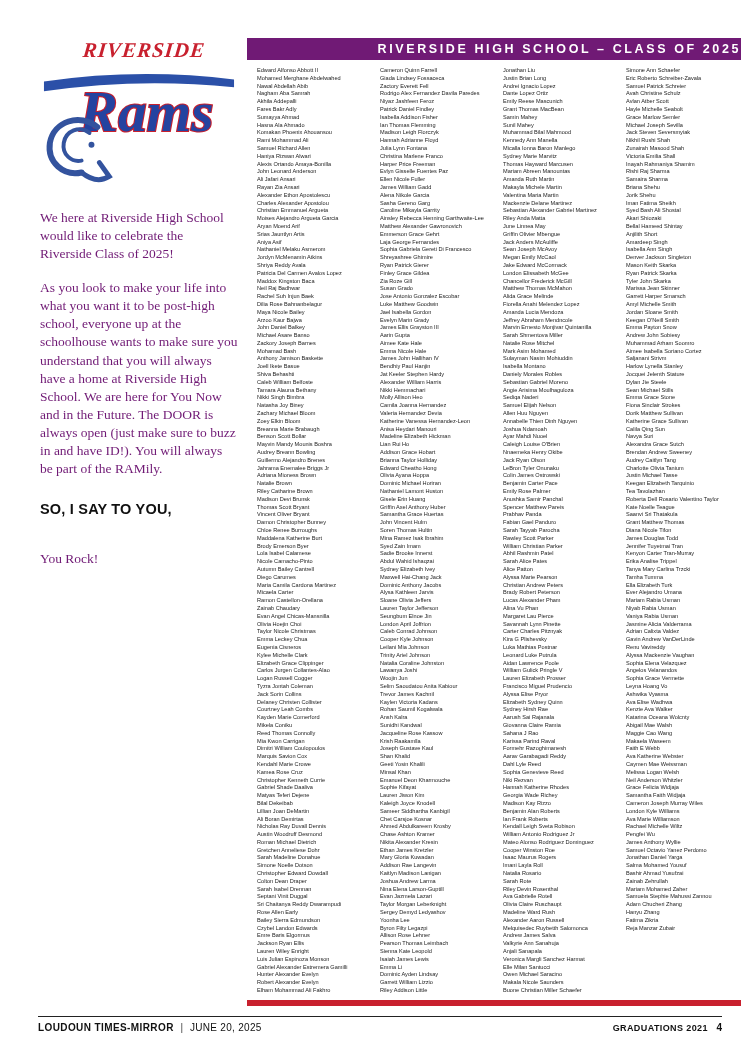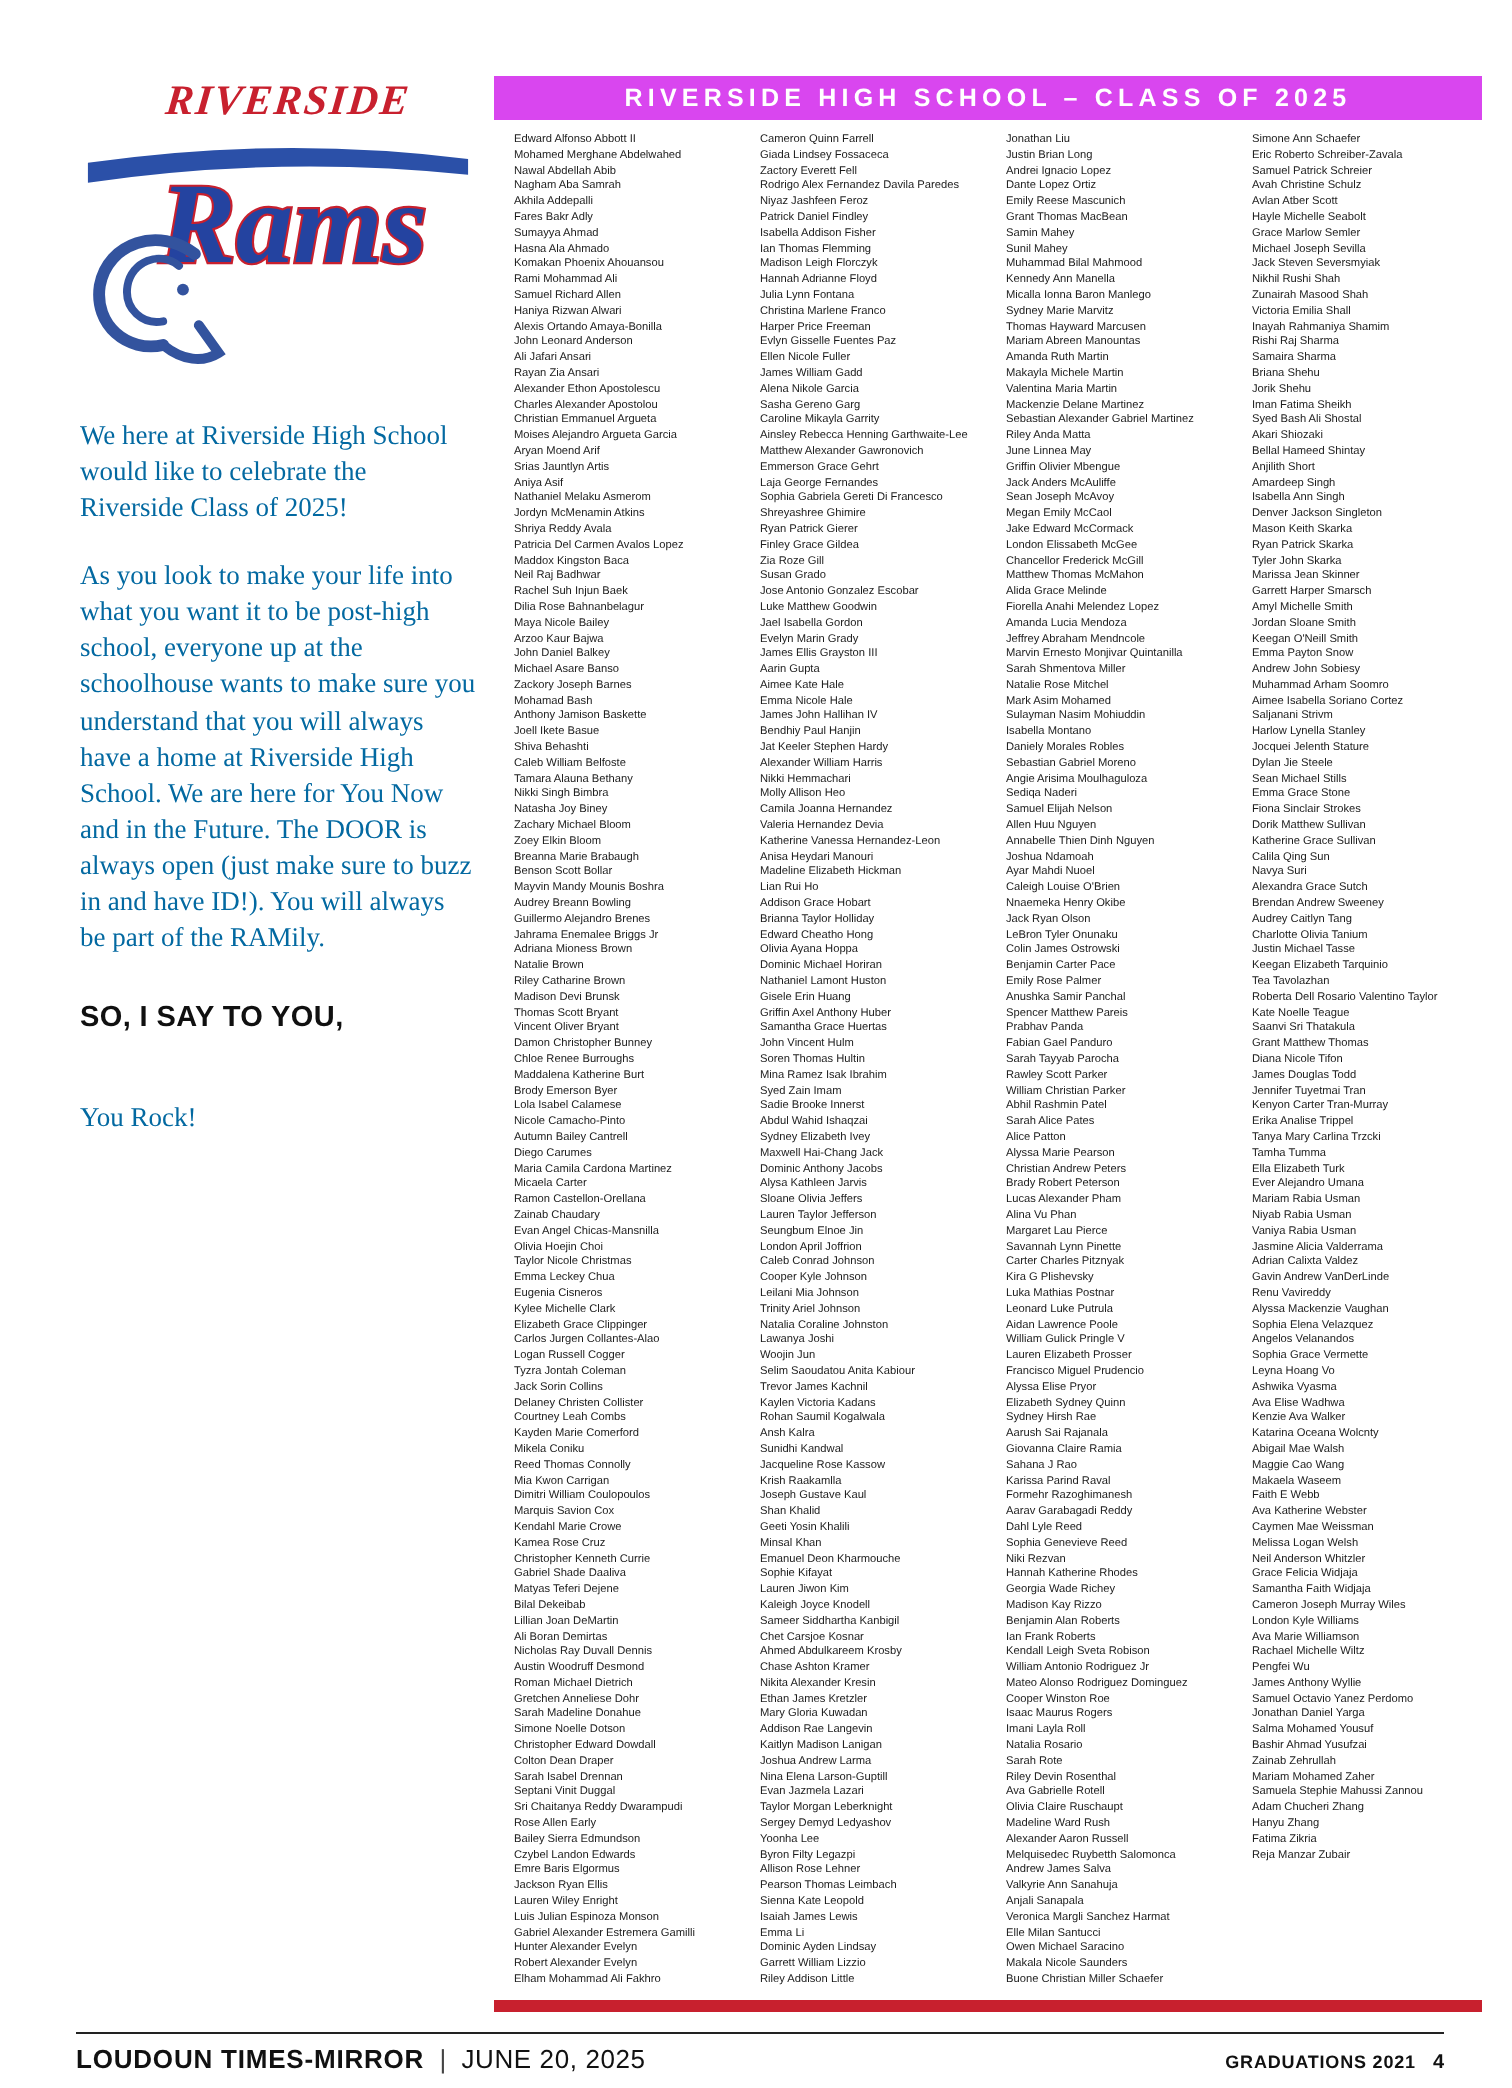--- a/index.html
+++ b/index.html
@@ -4,38 +4,38 @@
 <style>
   html,body{margin:0;padding:0;background:#ffffff;}
   .page{position:relative;width:756px;height:1044px;background:#fff;overflow:hidden;font-family:"Liberation Sans",sans-serif;}
 
   
   .sidebar{position:absolute;left:40px;top:38px;width:198px;}
   .logo-top{color:#c8202e;font-family:"Liberation Serif",serif;font-style:italic;font-weight:bold;
             font-size:21px;letter-spacing:1px;text-align:center;transform:skewX(-6deg);margin:0 0 2px 10px;}
   .rams-svg{display:block;width:198px;height:118px;}
   .sidebar-text{margin-top:26px;}
-  .sidebar-text p{font-family:"Liberation Serif",serif;font-size:13.5px;line-height:1.34;margin:0 0 16px;color:#0369a1;}
+  .sidebar-text p{font-family:"Liberation Serif",serif;font-size:13.5px;line-height:1.34;margin:0 0 16px;color:#701a75;}
   .callout{font-weight:bold;font-size:14.5px;line-height:1.25;color:#101010;margin:22px 0 32px;letter-spacing:.2px;}
   .you-rock{font-family:"Liberation Serif",serif;font-size:13.5px;margin:0 0 20px;color:#111;}
   .signoff{font-family:"Liberation Serif",serif;font-size:14px;font-weight:bold;font-style:italic;color:#111;}
 
   
   .names-section{position:absolute;left:247px;top:38px;width:494px;}
-  .names-header{background:#d946ef;color:#fff;font-weight:bold;font-size:12.5px;letter-spacing:2.6px;
-                text-align:center;padding:4px 0 4px;}
+  .names-header{background:#701a75;color:#fff;font-weight:bold;font-size:12.5px;letter-spacing:2.6px;
+                text-align:right;padding:4px 0 4px;}
   .columns{display:flex;gap:10px;padding:7px 2px 0 10px;}
   .col{flex:1;min-width:0;font-size:5.6px;line-height:7.8px;color:#1c1c1c;white-space:nowrap;overflow:hidden;}
   .name{white-space:nowrap;overflow:hidden;}
   .red-bottom-bar{position:absolute;left:247px;top:1000px;width:494px;height:6px;background:#c8202e;}
 
   
   .footer{position:absolute;left:38px;width:684px;top:1016px;border-top:1.5px solid #222;
           padding-top:5px;display:flex;justify-content:space-between;align-items:baseline;}
-  .footer-left{font-size:13px;color:#111;}
+  .footer-left{font-size:10px;color:#111;}
   .footer-brand{font-weight:bold;letter-spacing:.4px;}
   .footer-divider{font-weight:normal;color:#444;margin:0 4px;}
   .footer-date{font-weight:normal;letter-spacing:.3px;}
   .footer-right{font-size:9px;color:#111;}
   .footer-label{font-weight:bold;letter-spacing:.4px;}
   .footer-page{font-weight:bold;margin-left:6px;font-size:10px;}
 </style>
 </head>
 <body>
 

